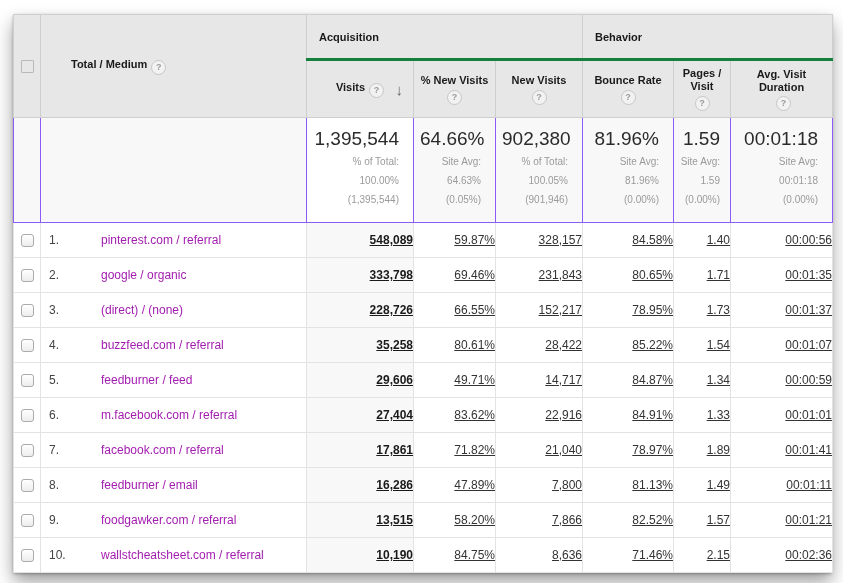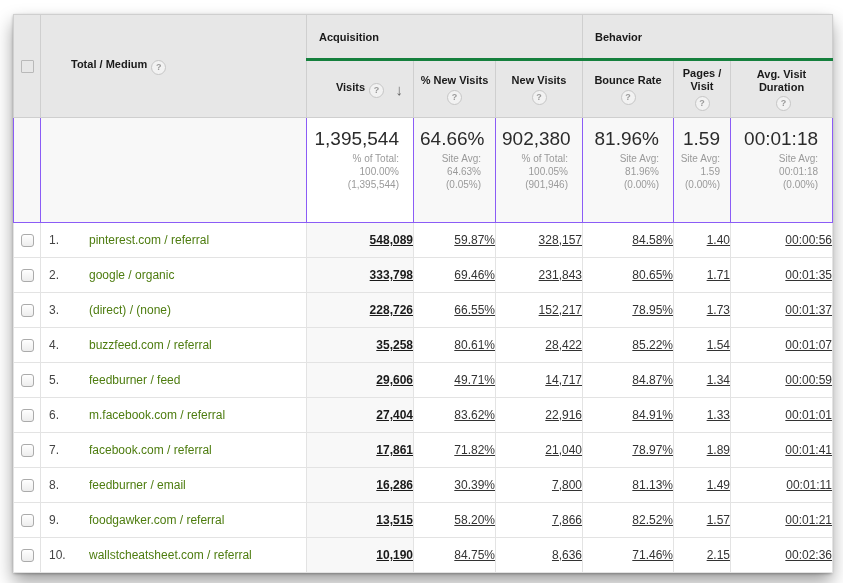--- a/index.html
+++ b/index.html
@@ -119,21 +119,21 @@
   tr.summary td.sorted { background: #ffffff; }
   .big-num {
     font-size: 19px;
     color: #2b2b2b;
     line-height: 22px;
     white-space: nowrap;
   }
   .sub {
     font-size: 10px;
     color: #9a9a9a;
-    line-height: 13px;
+    line-height: 19px;
     margin-top: 2px;
     white-space: pre-line;
   }
   tr.summary td.pages-cell { padding-right: 10px; }
 
   
   tbody.data td {
     height: 34px;
     border: 1px solid #e3e3e3;
     background: #fff;
@@ -144,23 +144,23 @@
   td.check-cell { text-align: center; }
   td.num-cell { text-align: right; padding-right: 14px; white-space: nowrap; text-decoration: underline; }
   td.num-cell.visits-cell { font-weight: bold; color: #1a1a1a; }
   .row-index {
     display: inline-block;
     width: 22px;
     margin-left: 8px;
     color: #444;
   }
   a.src-link {
-    color: #4d7c0f;
+    color: #a21caf;
     text-decoration: none;
-    margin-left: 18px;
+    margin-left: 30px;
     cursor: pointer;
   }
 </style>
 </head>
 <body>
 
 <div class="shot">
   <table class="ga">
     <colgroup>
       <col class="c-check">
@@ -365,21 +365,21 @@
   </tr>
 
   <tr>
     <td class="check-cell">
       <input type="checkbox" class="cbx" style="">
     </td>
     <td>
       <span class="row-index">8.</span><a class="src-link">feedburner / email</a>
     </td>
     <td class="num-cell visits-cell sorted">16,286</td>
-    <td class="num-cell">30.39%</td>
+    <td class="num-cell">47.89%</td>
     <td class="num-cell">7,800</td>
     <td class="num-cell">81.13%</td>
     <td class="num-cell">1.49</td>
     <td class="num-cell">00:01:11</td>
   </tr>
 
   <tr>
     <td class="check-cell">
       <input type="checkbox" class="cbx" style="">
     </td>

